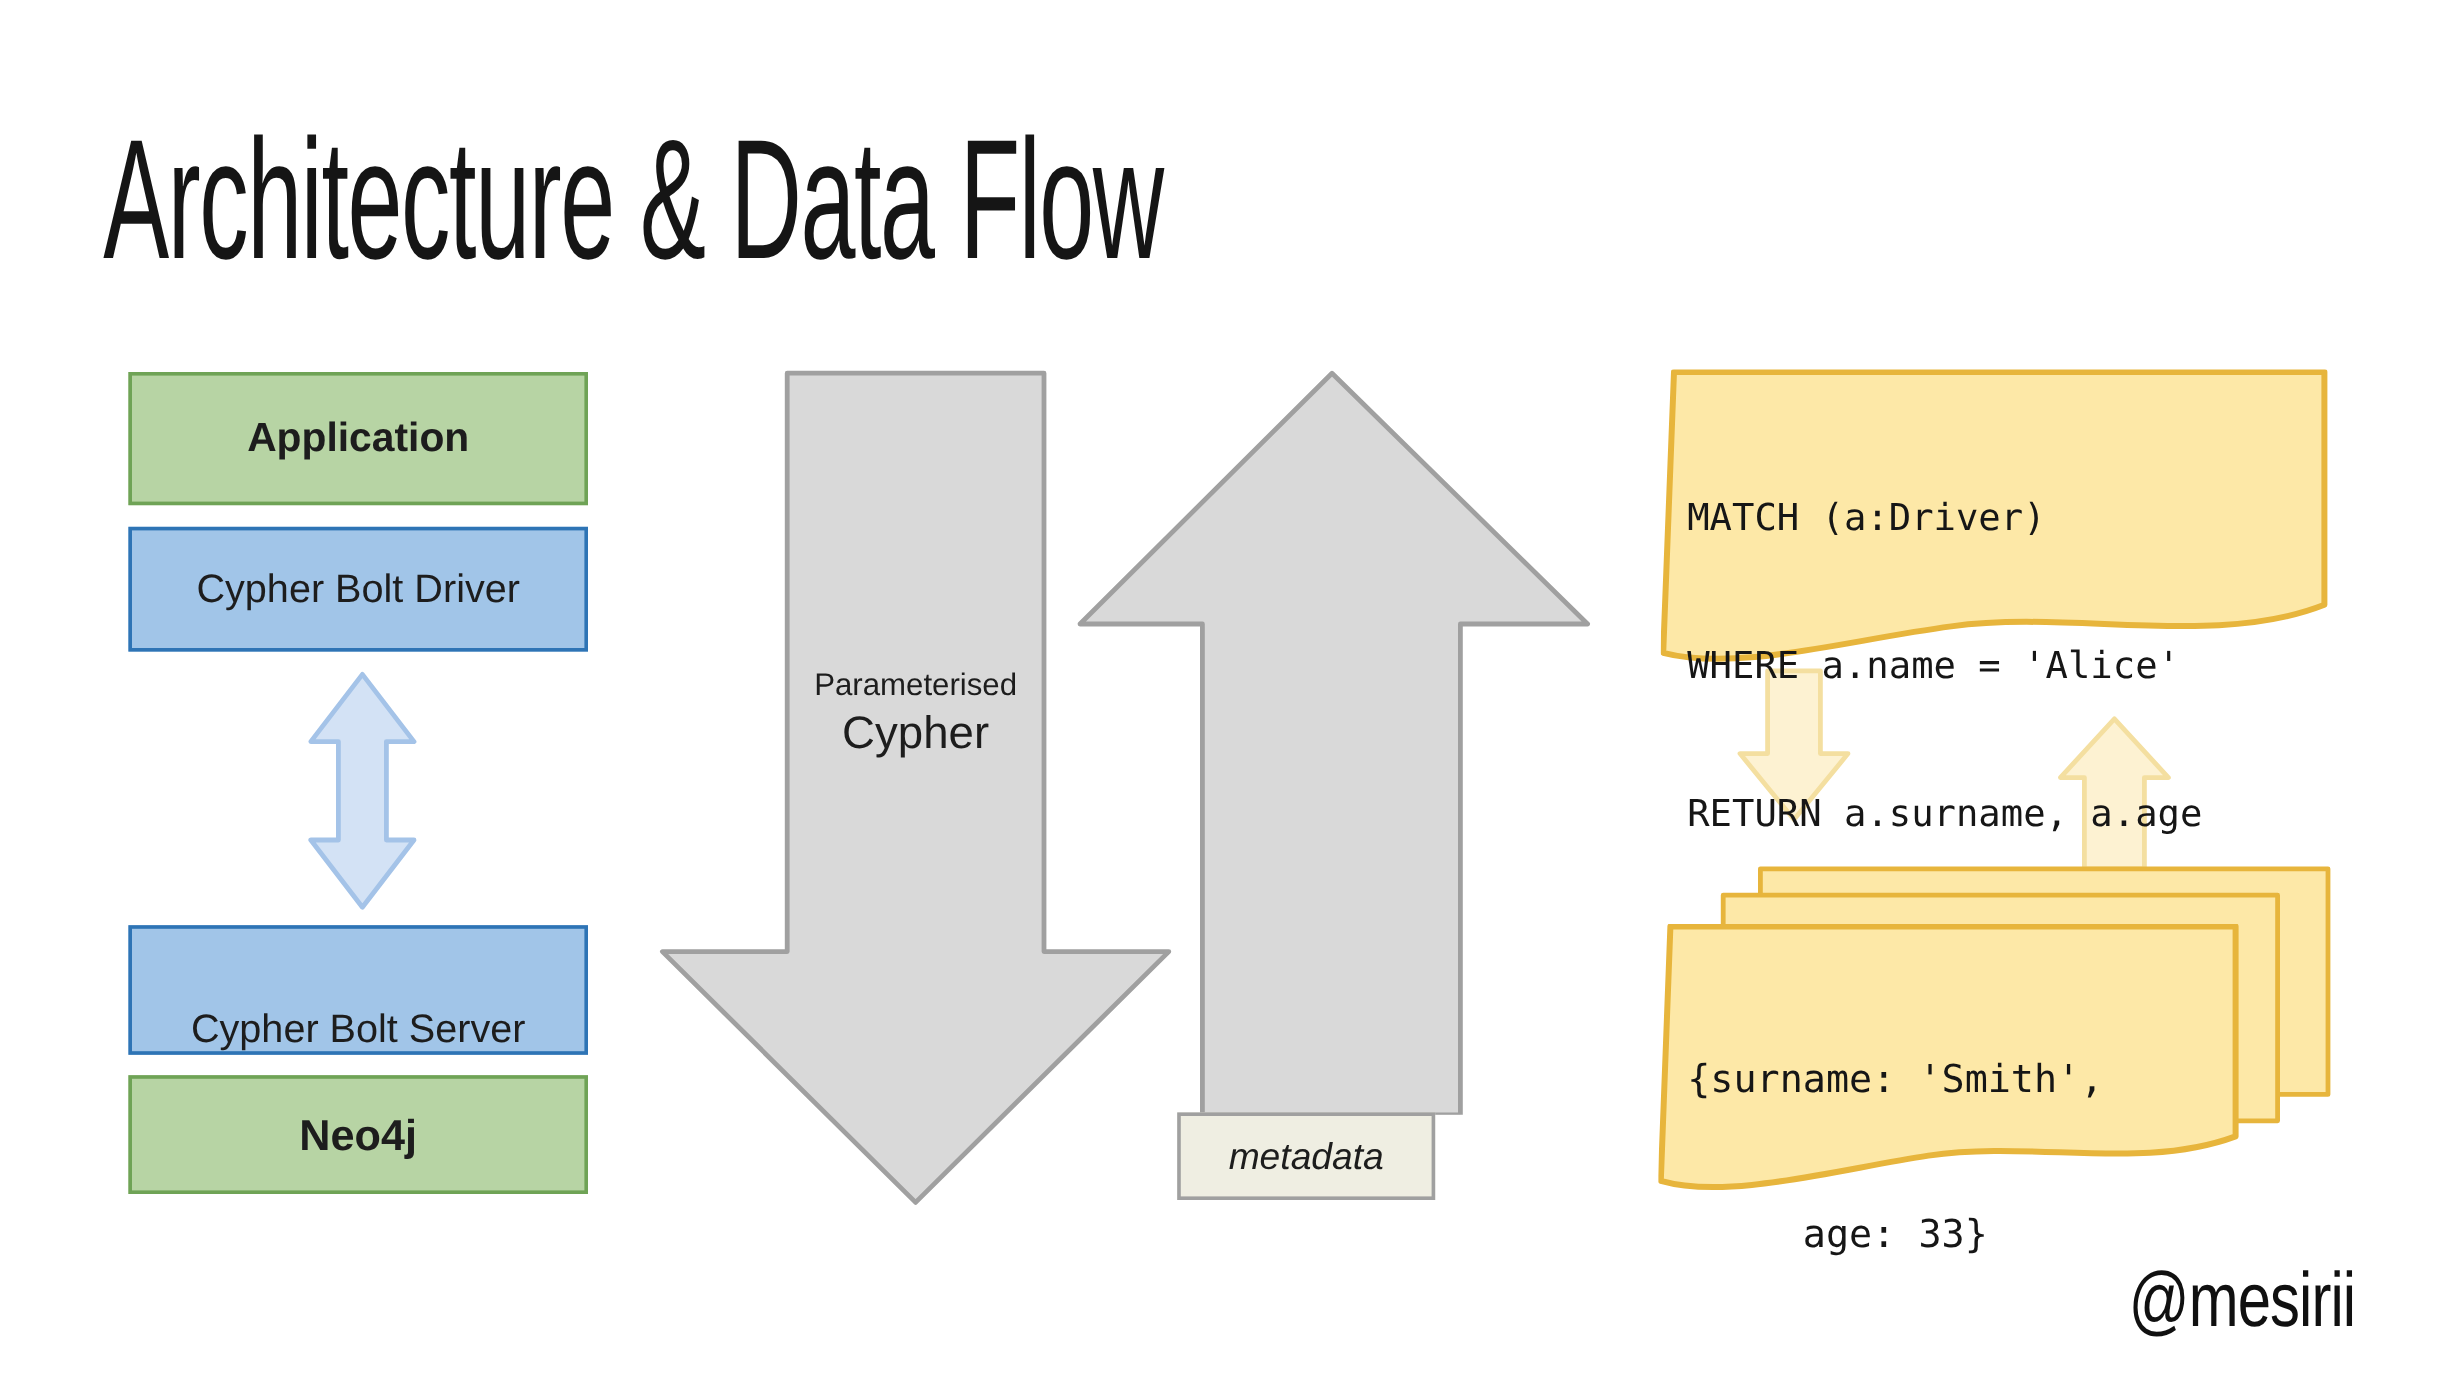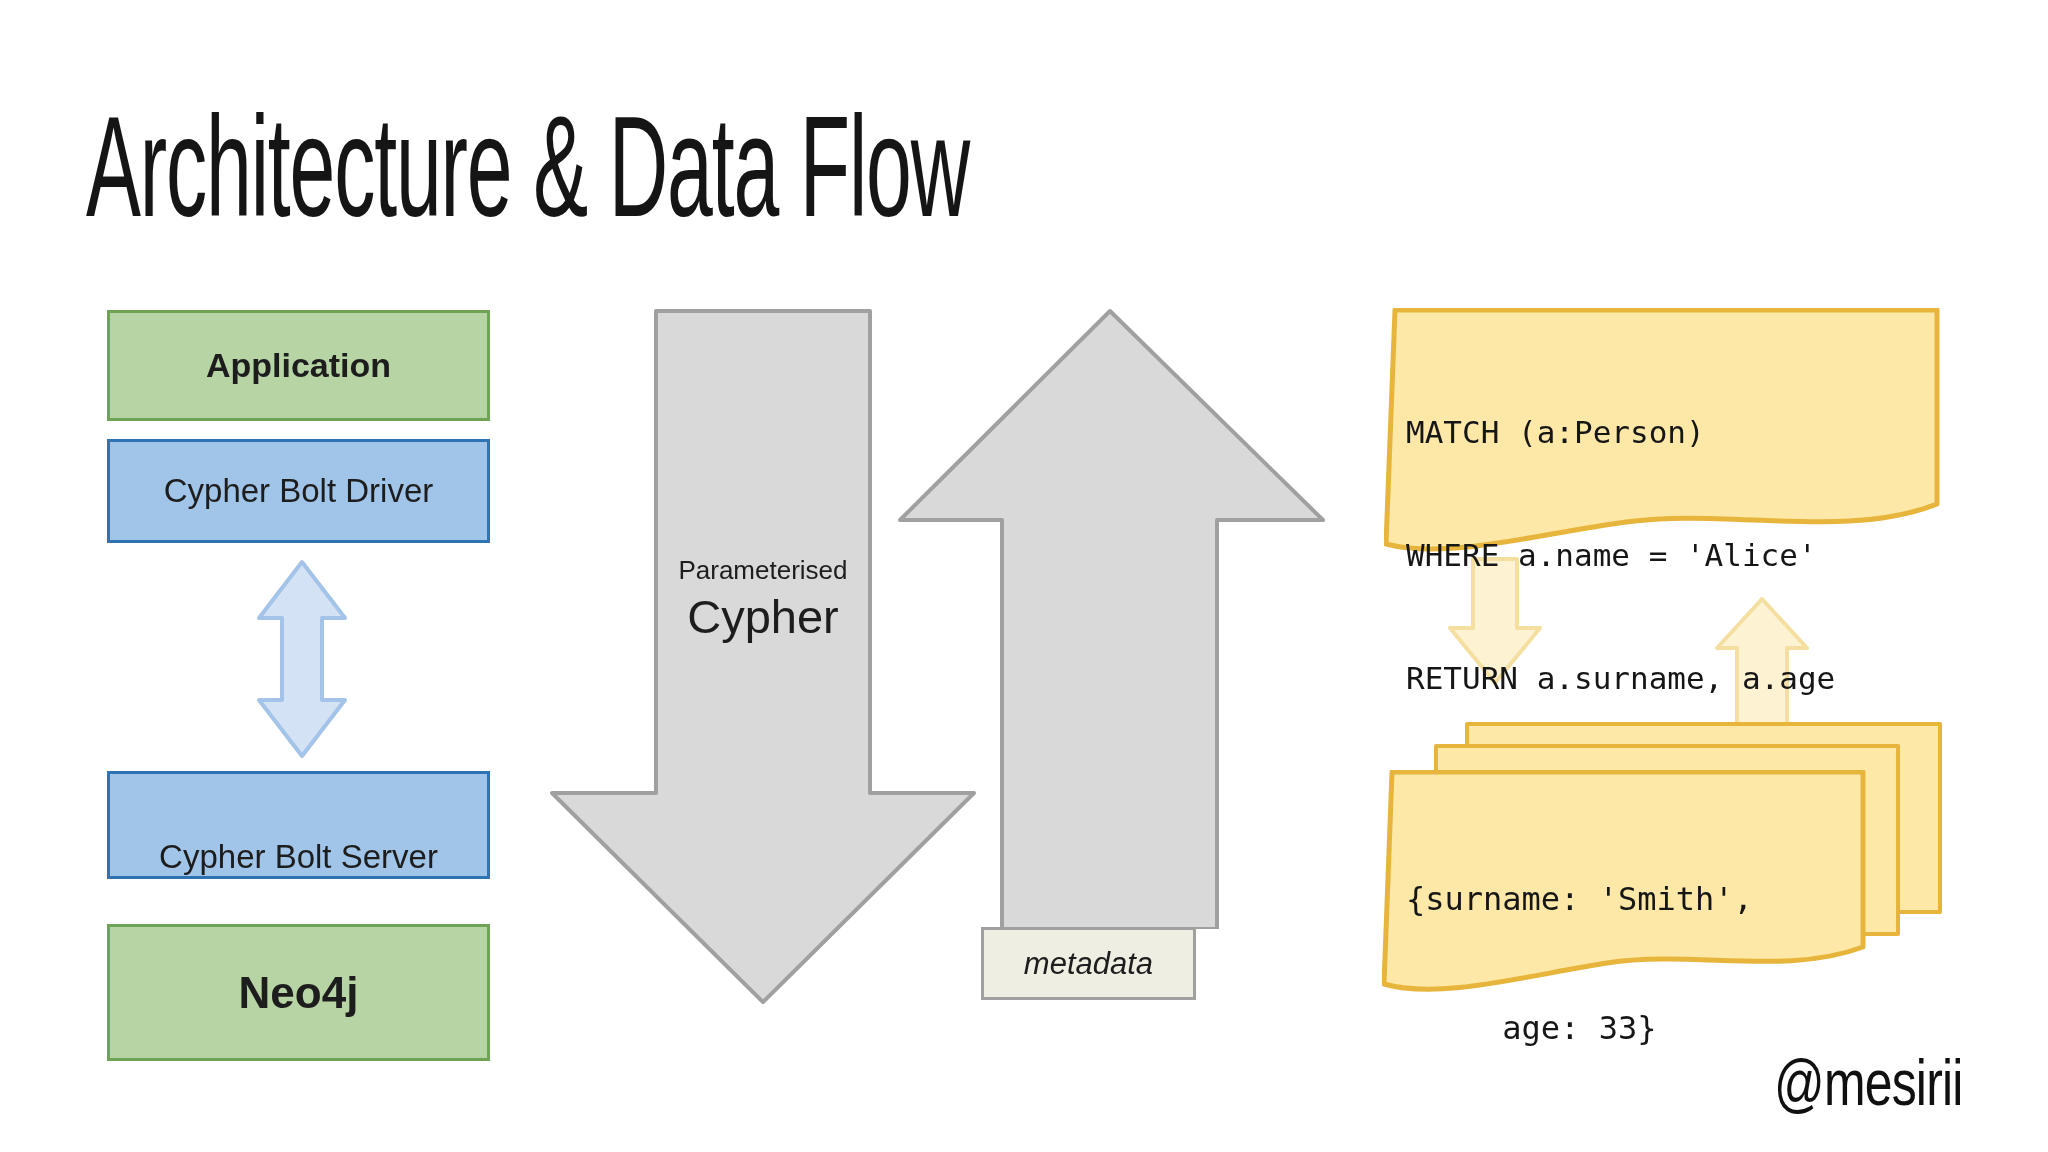--- a/index.html
+++ b/index.html
@@ -24,27 +24,27 @@
   
   .box{
     left:107px;width:383px;display:flex;align-items:center;justify-content:center;
     text-align:center;font-size:34px;border:3px solid;box-sizing:border-box;
   }
   .box.green{background:var(--green-fill);border-color:var(--green-border);font-weight:bold;}
   .box.blue{background:var(--blue-fill);border-color:var(--blue-border);}
   #box-application{top:310px;height:111px;}
   #box-driver{top:439px;height:104px;font-size:33px;}
   #box-server{top:771px;height:108px;font-size:33px;align-items:flex-end;}
-  #box-neo4j{top:924px;height:137px;font-size:44px;}
+  #box-neo4j{top:896px;height:99px;font-size:36px;}
 
   
   .arrow-label{ text-align:center;line-height:1.15; }
   #down-arrow-label{left:656px;top:556px;width:214px;}
   #down-arrow-label .small{font-size:26px;text-align:center;}
-  #down-arrow-label .large{font-size:47px;margin-top:4px;}
+  #down-arrow-label .large{font-size:38px;margin-top:4px;}
   #up-arrow-label{left:1002px;top:660px;width:215px;}
   #up-arrow-label .l1{font-size:45px;}
   #up-arrow-label .l2{font-size:39px;margin-top:8px;}
 
   
   #metadata-box{
     left:981px;top:927px;width:215px;height:73px;box-sizing:border-box;
     background:var(--beige-fill);border:3px solid var(--gray-border);
     display:flex;align-items:center;justify-content:center;
     font-size:31px;font-style:italic;
@@ -111,21 +111,21 @@
   </svg>
 
   <svg class="abs" style="left:1447px;top:556px;" width="96" height="130" viewBox="0 0 96 130">
     <polygon points="26,3 70,3 70,72 93,72 48,127 3,72 26,72" fill="var(--paleyellow-fill)" stroke="var(--paleyellow-border)" stroke-width="4" stroke-linejoin="round"></polygon>
   </svg>
 
   <svg class="abs" style="left:1384px;top:308px;" width="556" height="256" viewBox="0 0 556 256">
     <path d="M 11,2 L 553,2 L 553,196 C 462,232 342,200 242,214 C 152,226 64,252 2,236 Z" fill="var(--yellow-fill)" stroke="var(--yellow-border)" stroke-width="5" stroke-linejoin="round"></path>
   </svg>
   <div class="abs doc-code" id="query-code">
-    <div>MATCH (a:Person)</div>
+    <div>MATCH (a:Driver)</div>
     <div>WHERE a.name = 'Alice'</div>
     <div>RETURN a.surname, a.age</div>
   </div>
 
   <div class="abs stack-rect" id="stack-back"></div>
   <div class="abs stack-rect" id="stack-middle"></div>
   <svg class="abs" style="left:1382px;top:770px;" width="484" height="228" viewBox="0 0 484 228">
     <path d="M 10,2 L 481,2 L 481,177 C 403,206 312,180 225,193 C 147,205 58,230 2,214 Z" fill="var(--yellow-fill)" stroke="var(--yellow-border)" stroke-width="5" stroke-linejoin="round"></path>
   </svg>
   <div class="abs doc-code" id="result-code">

